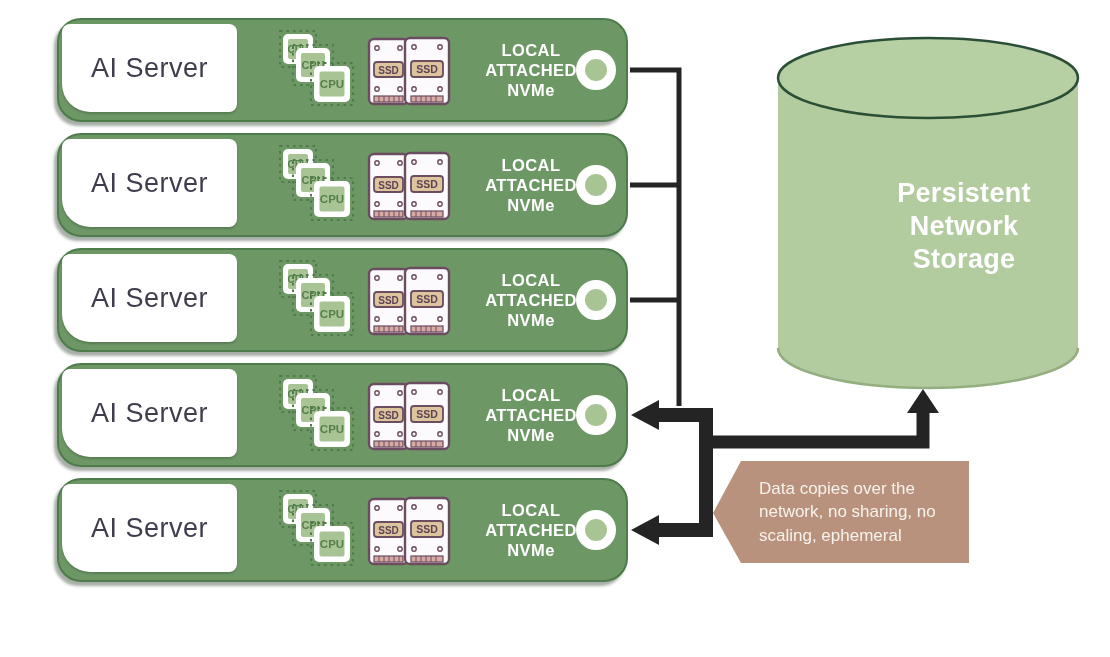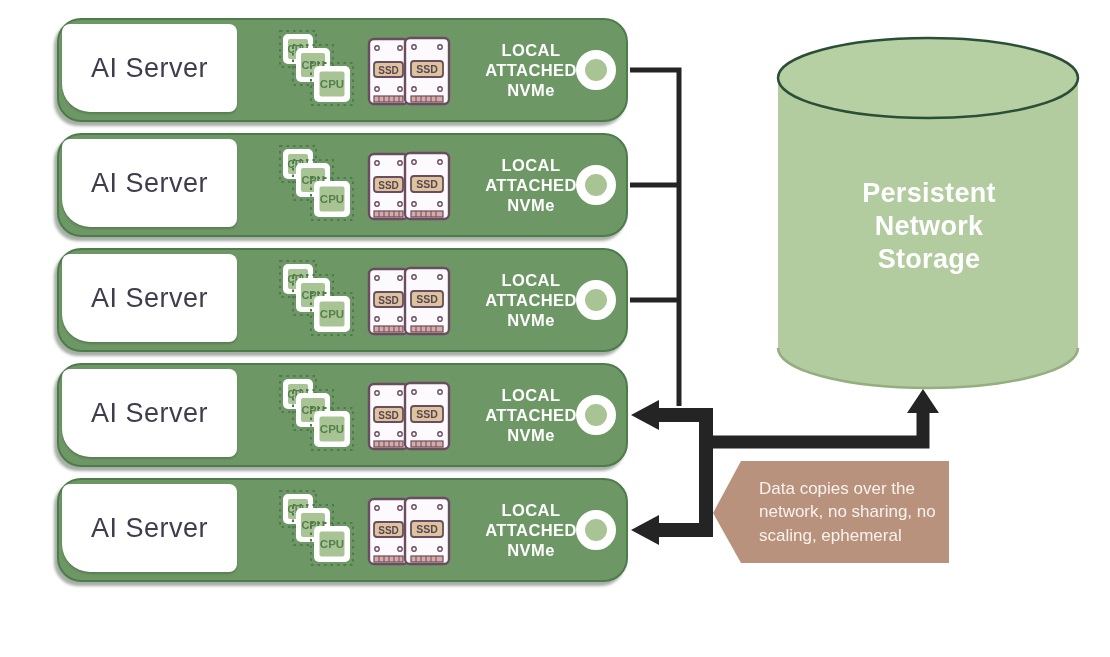--- a/index.html
+++ b/index.html
@@ -36,28 +36,28 @@
     line-height:1.22; letter-spacing:0.4px;
   }
   .port-ring {
     position:absolute; left:517px; top:30px;
     width:22px; height:22px; border:9px solid #ffffff; border-radius:50%;
     background:#a9c494;
   }
 
   
   .storage-label {
-    position:absolute; left:854px; top:177px; width:150px;
+    position:absolute; left:889px; top:177px; width:150px;
     text-align:center; color:#ffffff; font-size:27px; font-weight:600;
     line-height:33px; letter-spacing:0.3px;
   }
 
   
   .callout {
-    position:absolute; left:713px; top:461px; width:236px; height:102px;
+    position:absolute; left:713px; top:461px; width:256px; height:102px;
     background:#b8927c;
     clip-path:polygon(28px 0, 100% 0, 100% 100%, 28px 100%, 0 51%);
     display:flex; align-items:center;
     box-sizing:border-box; padding-left:46px; padding-right:8px;
   }
   .callout-text {
     color:#f7f2ec; font-size:17px; font-weight:500; line-height:1.38;
   }
 </style>
 </head>

